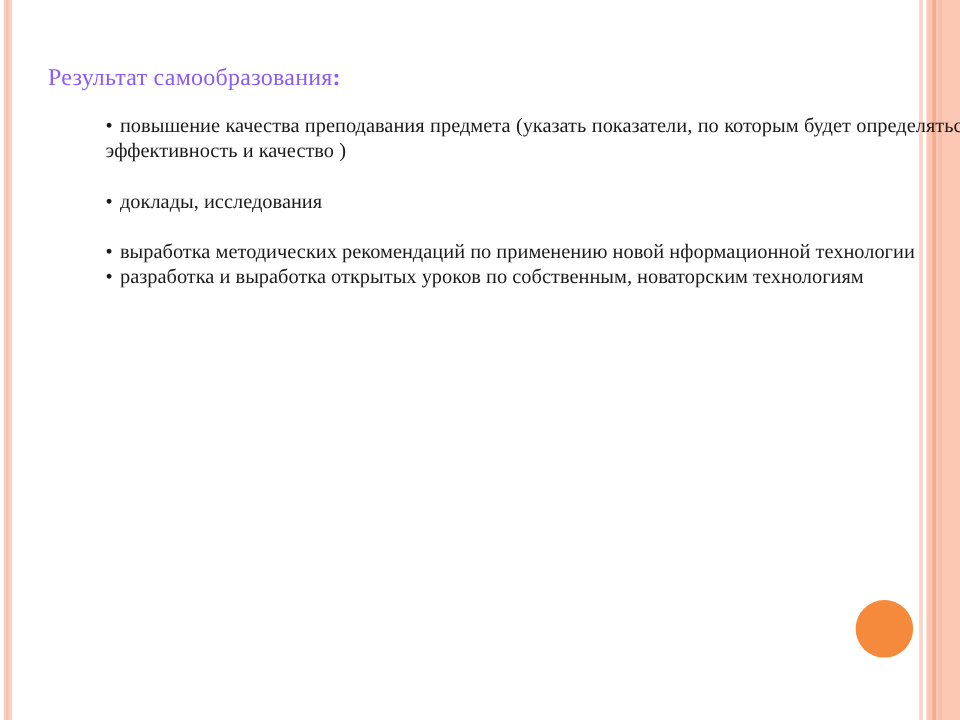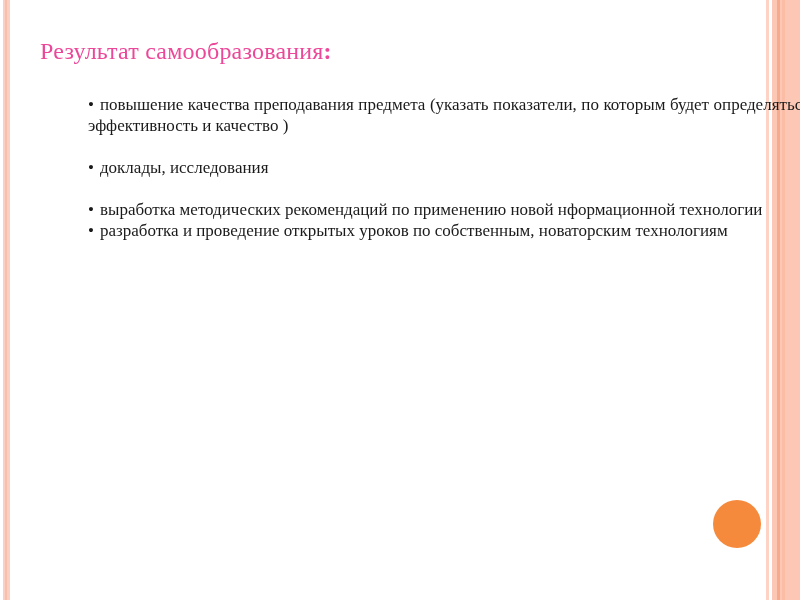--- a/index.html
+++ b/index.html
@@ -3,21 +3,21 @@
 <meta charset="utf-8">
 <style>
   html, body { margin:0; padding:0; }
   body { width:800px; height:600px; position:relative; overflow:hidden; background:#ffffff; font-family:"Liberation Serif", serif; }
   .left-stripe { position:absolute; left:3px; top:0; width:7px; height:600px; background:#fbd0c2; }
   .left-stripe::after { content:""; position:absolute; left:2px; top:0; width:2px; height:600px; background:#f8bfab; }
   .right-thin { position:absolute; left:766px; top:0; width:3px; height:600px; background:#fcd3c4; }
   .right-band { position:absolute; left:772px; top:0; width:28px; height:600px; background:#fcc8b5; }
   .right-band .dark { position:absolute; left:5px; top:0; width:3px; height:600px; background:#f6ab8e; }
   .right-band .light { position:absolute; left:10px; top:0; width:3px; height:600px; background:#fbbda6; }
-  .title { position:absolute; left:40px; top:38px; font-size:24px; color:#ec4899; letter-spacing:0.2px; }
+  .title { position:absolute; left:40px; top:54px; font-size:20px; color:#8b5cf6; letter-spacing:0.2px; }
   .title .colon { font-weight:bold; }
   .content { position:absolute; left:40px; top:94px; width:722px; font-size:17px; color:#1a1a1a; line-height:21px; }
   .item { text-align:justify; text-align-last:left; }
   .item.gap { margin-bottom:21px; }
   .bullet { display:inline-block; margin-right:6px; }
   .circle { position:absolute; left:713px; top:500px; width:48px; height:48px; border-radius:50%; background:#f68a3c; z-index:0; }
   .content { z-index:1;margin-left:48px; }
 </style>
 </head>
 <body>
@@ -32,14 +32,14 @@
 <div class="circle"></div>
 
 <div class="title">
   <span>Результат самообразования</span><span class="colon">:</span>
 </div>
 
 <div class="content">
   <div class="item gap"><span class="bullet">•</span><span>повышение качества преподавания предмета (указать показатели, по которым будет определяться эффективность и качество )</span></div>
   <div class="item gap"><span class="bullet">•</span><span>доклады, исследования</span></div>
   <div class="item"><span class="bullet">•</span><span>выработка методических рекомендаций по применению новой  нформационной технологии</span></div>
-  <div class="item"><span class="bullet">•</span><span>разработка и проведение открытых уроков по собственным, новаторским технологиям</span></div>
+  <div class="item"><span class="bullet">•</span><span>разработка и выработка открытых уроков по собственным, новаторским технологиям</span></div>
 </div>
 
 </body></html>

